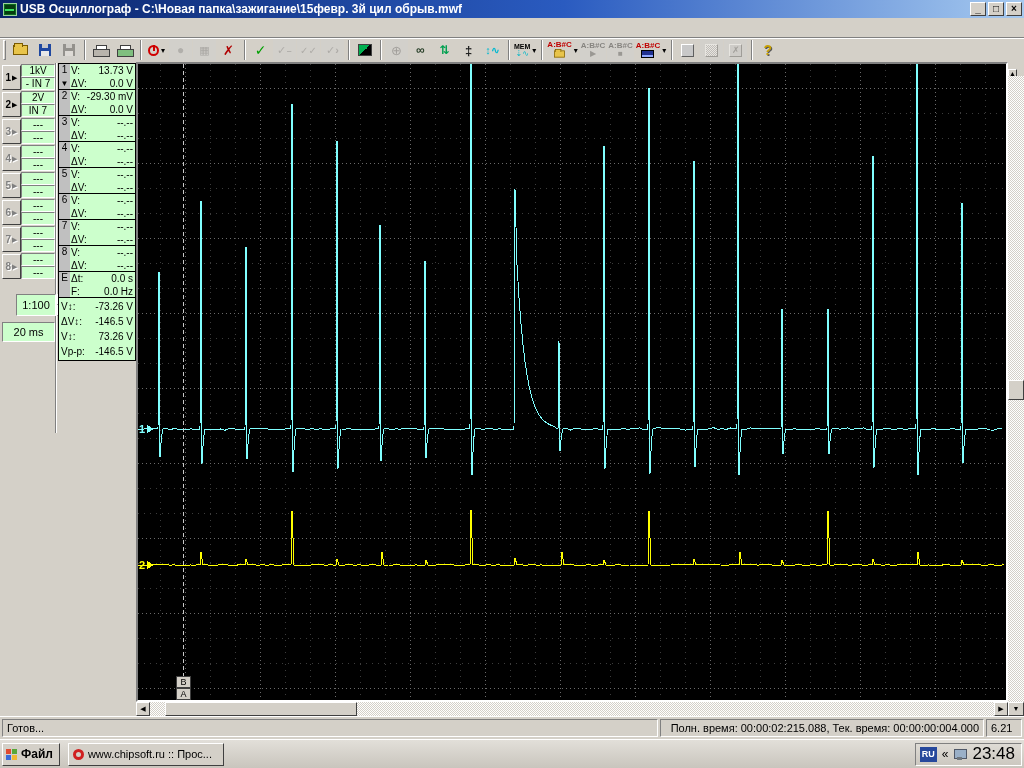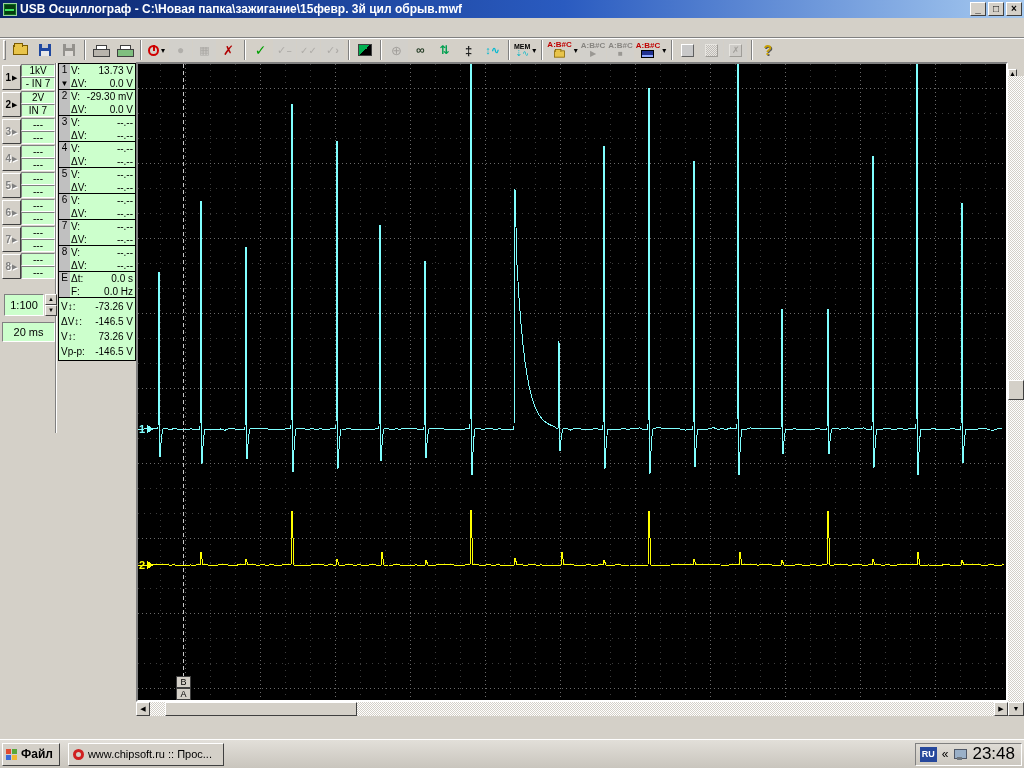--- a/index.html
+++ b/index.html
@@ -59,21 +59,21 @@
   .chstack{position:absolute;left:2px;top:2px;width:53px;}
   .chrow{height:27px;display:flex;}
   .chbtn{width:19px;height:25px;margin-top:1px;background:#d4d0c8;border:1px solid;border-color:#fff #404040 #404040 #fff;
     font-size:10px;font-weight:bold;display:flex;align-items:center;justify-content:center;padding:0;}
   .chbtn .arr{font-size:7px;margin-left:1px;}
   .chbtn.dis{color:#808080;text-shadow:1px 1px 0 #fff;}
   .chboxes{width:34px;display:flex;flex-direction:column;}
   .gbox{height:13px;background:#ccffcc;border:1px solid;border-color:#808080 #fff #fff #808080;
     font-size:10px;line-height:11px;text-align:center;white-space:nowrap;overflow:hidden;}
   .vsep{position:absolute;left:55px;top:1px;width:2px;height:370px;border-left:1px solid #808080;border-right:1px solid #fff;}
-  .probe-row{position:absolute;left:4px;top:232px;display:flex;}
+  .probe-row{position:absolute;left:16px;top:232px;display:flex;}
   .probe-box{width:40px;height:22px;background:#ccffcc;border:1px solid;border-color:#808080 #fff #fff #808080;
     font-size:11px;display:flex;align-items:center;justify-content:center;}
   .spin{display:flex;flex-direction:column;margin-left:1px;}
   .spin b{width:12px;height:11px;background:#d4d0c8;border:1px solid;border-color:#fff #404040 #404040 #fff;
     font-size:6px;line-height:9px;text-align:center;}
   .tb-box{position:absolute;left:2px;top:260px;width:53px;height:20px;background:#ccffcc;
     border:1px solid;border-color:#808080 #fff #fff #808080;font-size:11px;display:flex;align-items:center;justify-content:center;}
 
   
   .measure{position:absolute;left:58px;top:1px;width:78px;border:1px solid #000;background:#ccffcc;}
@@ -513,20 +513,25 @@
 
     <div class="vscroll">
       <span class="sbtn">▲</span>
       <span class="vtrack dither">
         <span class="vthumb"></span>
       </span>
       <span class="sbtn down">▼</span>
     </div>
   </div>
 
+  <div class="statusbar">
+    <span class="spanel sp-ready">Готов...</span>
+    <span class="spanel sp-time">Полн. время: 00:00:02:215.088, Тек. время: 00:00:00:004.000</span>
+    <span class="spanel sp-ver">6.21</span>
+  </div>
 
   <div class="taskbar">
     <span class="startbtn">
       <span class="winflag">
           <i style="background:#e04a30"></i>
           <i style="background:#57a838"></i>
           <i style="background:#3a6bd8"></i>
           <i style="background:#f0b830"></i>
         </span>
       <span>Файл</span>

